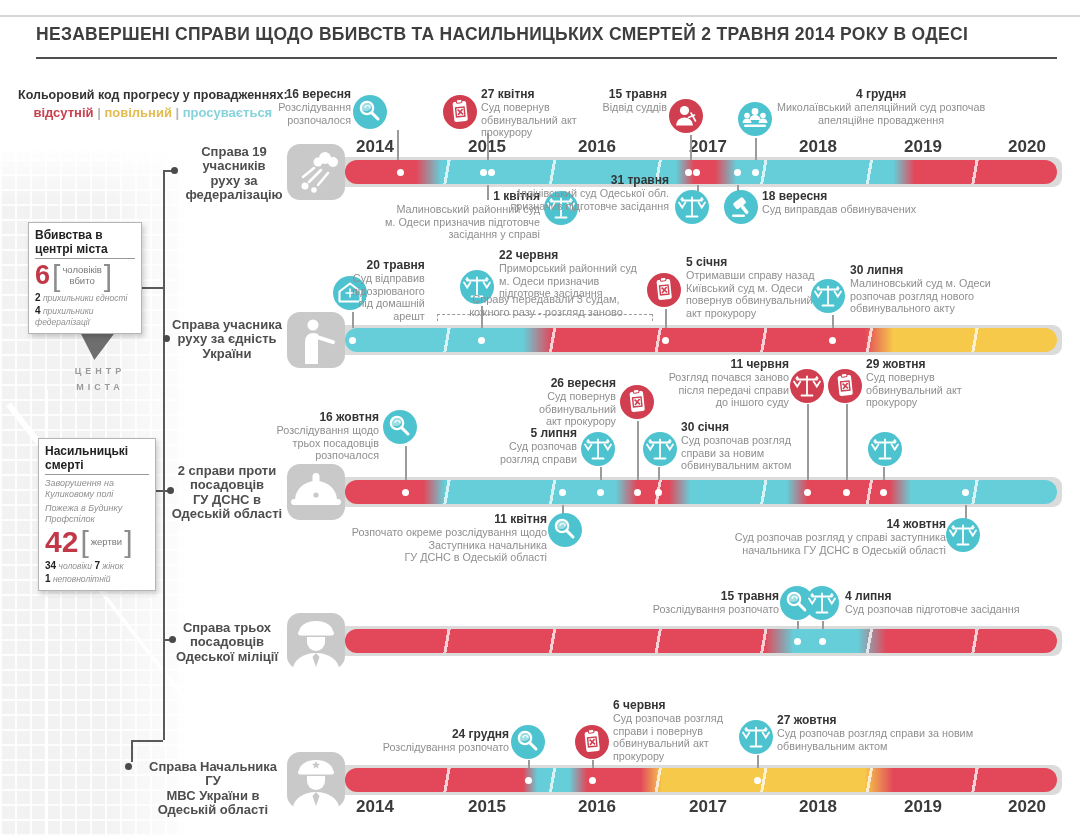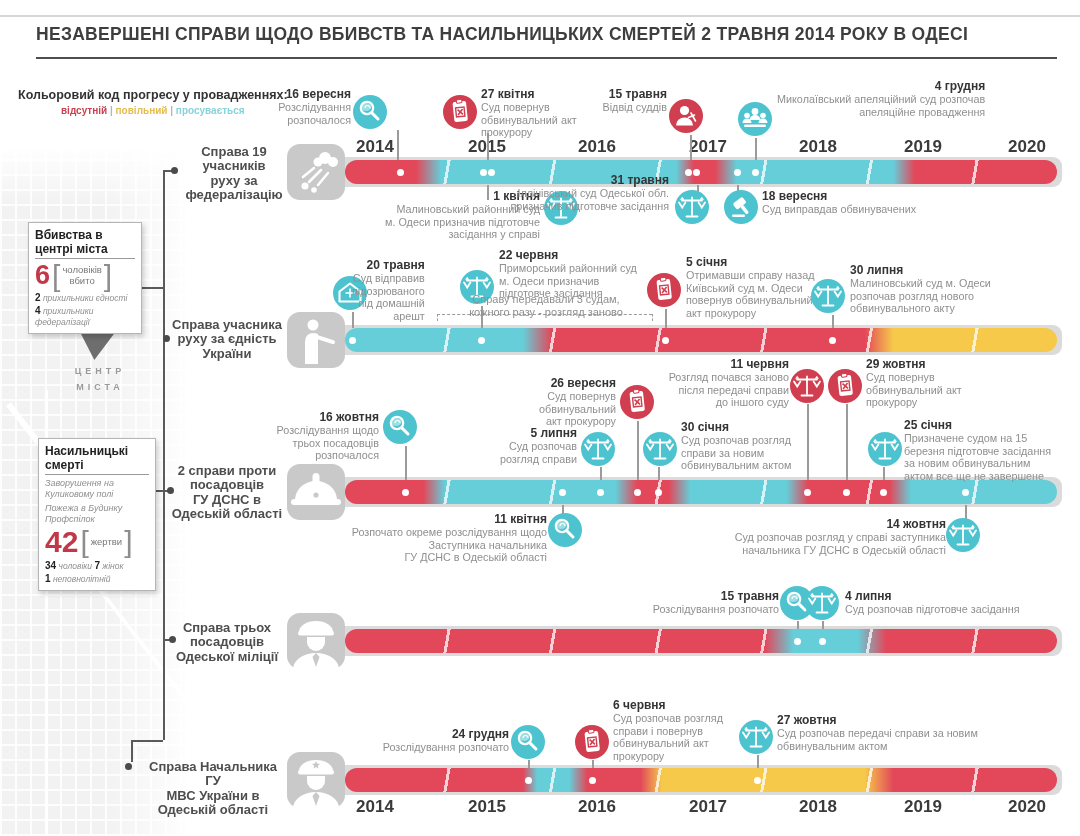--- a/index.html
+++ b/index.html
@@ -5,21 +5,21 @@
   html,body{margin:0;padding:0;background:#fff;}
   #canvas{position:relative;width:1080px;height:836px;background:#fff;overflow:hidden;
     font-family:"Liberation Sans","DejaVu Sans",sans-serif;}
   .hline,.vline{position:absolute;background:#5a5a5a;}
   .title{position:absolute;left:36px;top:24px;width:1030px;font-weight:bold;font-size:17.5px;
     letter-spacing:.3px;color:#3e3e3e;white-space:nowrap;}
   .title-rule{position:absolute;left:36px;top:57px;width:1021px;height:2px;background:#4e4e4e;}
   .top-rule{position:absolute;left:0;top:15px;width:1080px;height:2px;background:#d6d6d6;}
   .legend{position:absolute;left:18px;top:88px;}
   .legend-head{font-weight:bold;font-size:12.5px;color:#333;}
-  .legend-row{font-weight:bold;font-size:10px;margin-top:3px;text-align:center;}
+  .legend-row{font-weight:bold;font-size:13px;margin-top:3px;text-align:center;}
   .year{position:absolute;transform:translateX(-50%);font-weight:bold;font-size:17px;color:#3b3b3b;}
   .map{position:absolute;left:0;top:150px;width:185px;height:686px;background:#f2f2f2;
     background-image:repeating-linear-gradient(0deg,rgba(255,255,255,.85) 0 2px,rgba(0,0,0,0) 2px 15px),
     repeating-linear-gradient(90deg,rgba(255,255,255,.85) 0 2px,rgba(0,0,0,0) 2px 15px);}
   .map-fade{position:absolute;left:0;top:150px;width:185px;height:686px;
     background:linear-gradient(90deg,rgba(255,255,255,0) 55%,rgba(255,255,255,.9)),
     linear-gradient(0deg,rgba(255,255,255,0) 92%,rgba(255,255,255,.95));}
   .street{position:absolute;background:#fff;}
   .maplabel{position:absolute;color:#9a9a9a;font-weight:bold;font-size:9px;letter-spacing:4px;
     text-align:center;line-height:1.8;}
@@ -211,21 +211,21 @@
     <div class="evt-icon" style="left: 738px; top: 102px;"><svg width="34" height="34" viewBox="0 0 34 34">
         <circle cx="17" cy="17" r="17" fill="#4EC3D0"></circle>
         <circle cx="17" cy="9.5" r="3.4" fill="#fff"></circle>
         <path d="M11.5 18 a5.5 5 0 0 1 11 0 z" fill="#fff"></path>
         <circle cx="9" cy="13.5" r="2.8" fill="#fff"></circle>
         <path d="M4.5 21 a4.5 4.5 0 0 1 9 0 z" fill="#fff"></path>
         <circle cx="25" cy="13.5" r="2.8" fill="#fff"></circle>
         <path d="M20.5 21 a4.5 4.5 0 0 1 9 0 z" fill="#fff"></path>
         <rect x="6" y="22.5" width="22" height="2.4" rx="1.2" fill="#fff"></rect>
       </svg></div>
-    <div class="evt" style="top: 79px; left: 777px; text-align: right;">
+    <div class="evt" style="top: 87px; left: 777px; text-align: center;">
       <div class="d">4 грудня</div>
       <div class="l">Миколаївський апеляційний суд розпочав</div>
       <div class="l">апеляційне провадження</div>
     </div>
     <div class="stem" style="left: 487px; top: 185px; height: 15px;"></div>
     <div class="evt-icon" style="left: 544px; top: 191px;"><svg width="34" height="34" viewBox="0 0 34 34">
         <circle cx="17" cy="17" r="17" fill="#4EC3D0"></circle>
         <g stroke="#fff" stroke-width="1.8" fill="none" stroke-linecap="round">
           <line x1="17" y1="7.5" x2="17" y2="25"></line>
           <line x1="11.5" y1="26.5" x2="22.5" y2="26.5"></line>
@@ -499,27 +499,20 @@
         <g stroke="#fff" stroke-width="1.8" fill="none" stroke-linecap="round">
           <line x1="17" y1="7.5" x2="17" y2="25"></line>
           <line x1="11.5" y1="26.5" x2="22.5" y2="26.5"></line>
           <line x1="7" y1="10.5" x2="27" y2="10.5"></line>
           <path d="M4 12.5 l3.2 5 l3.2 -5"></path>
           <path d="M23.6 12.5 l3.2 5 l3.2 -5"></path>
         </g>
         <path d="M5 9.8 l2.2 -3 l2.2 3 z" fill="#fff"></path>
         <path d="M24.6 9.8 l2.2 -3 l2.2 3 z" fill="#fff"></path>
       </svg></div>
-    <div class="evt" style="top: 418px; left: 904px; text-align: left;">
-      <div class="d">25 січня</div>
-      <div class="l">Призначене судом на 15</div>
-      <div class="l">березня підготовче засідання</div>
-      <div class="l">за новим обвинувальним</div>
-      <div class="l">актом все ще не завершене</div>
-    </div>
     <div class="stem" style="left: 562px; top: 505px; height: 12px;"></div>
     <div class="evt-icon" style="left: 548px; top: 513px;"><svg width="34" height="34" viewBox="0 0 34 34">
         <circle cx="17" cy="17" r="17" fill="#4EC3D0"></circle>
         <ellipse cx="13" cy="12" rx="5.5" ry="4" fill="rgba(255,255,255,.45)"></ellipse>
         <circle cx="14" cy="13" r="6.2" fill="none" stroke="#fff" stroke-width="2.2"></circle>
         <path d="M12 13 a2.5 2.5 0 0 1 5 0" fill="none" stroke="#fff" stroke-width="1.1"></path>
         <line x1="18.6" y1="17.6" x2="25" y2="24" stroke="#fff" stroke-width="3" stroke-linecap="round"></line>
       </svg></div>
     <div class="evt" style="top: 512px; right: 533px; text-align: right;">
       <div class="d">11 квітня</div>
@@ -649,16 +642,16 @@
           <line x1="11.5" y1="26.5" x2="22.5" y2="26.5"></line>
           <line x1="7" y1="10.5" x2="27" y2="10.5"></line>
           <path d="M4 12.5 l3.2 5 l3.2 -5"></path>
           <path d="M23.6 12.5 l3.2 5 l3.2 -5"></path>
         </g>
         <path d="M5 9.8 l2.2 -3 l2.2 3 z" fill="#fff"></path>
         <path d="M24.6 9.8 l2.2 -3 l2.2 3 z" fill="#fff"></path>
       </svg></div>
     <div class="evt" style="top: 713px; left: 777px; text-align: left;">
       <div class="d">27 жовтня</div>
-      <div class="l">Суд розпочав передачі справи за новим</div>
+      <div class="l">Суд розпочав розгляд справи за новим</div>
       <div class="l">обвинувальним актом</div>
     </div>
   </div>
 
 </body></html>

